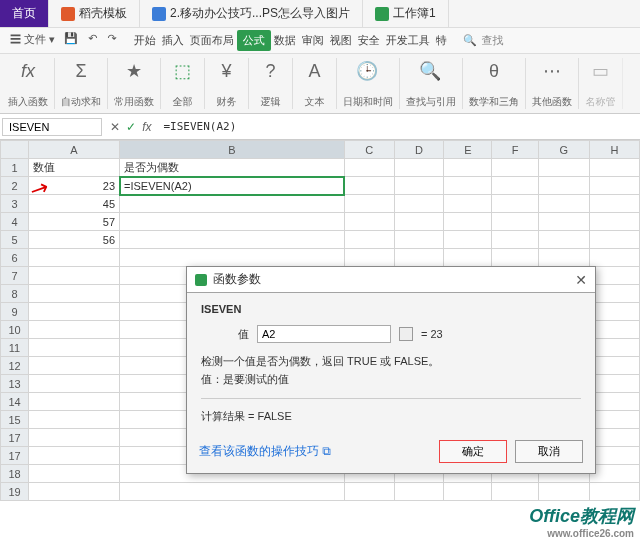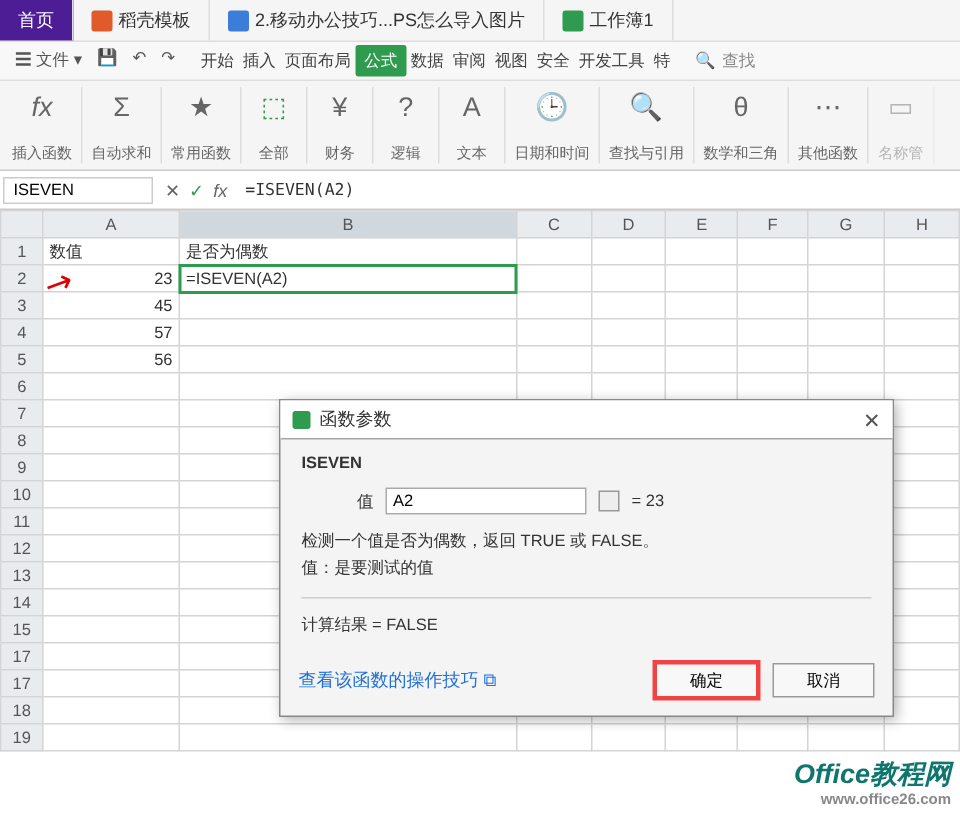--- a/index.html
+++ b/index.html
@@ -44,21 +44,21 @@
 .argrow .lbl{width:48px;text-align:right}
 .argrow input{width:134px;border:1px solid #aaa;padding:2px 4px;font-size:11px}
 .argrow .ref{width:14px;height:14px;border:1px solid #999;background:#eee}
 .eqv{color:#333}
 .res{margin-left:222px;margin-top:4px}
 .desc{margin-top:10px;line-height:1.6}
 .hr{border-top:1px solid #ccc;margin:10px 0}
 .dlg-foot{display:flex;align-items:center;padding:6px 12px 10px}
 .link{color:#1e6fd9;cursor:pointer}
 .dbtn{margin-left:8px;padding:3px 22px;border:1px solid #999;background:#f8f8f8;font-size:11px;cursor:pointer}
-.dbtn.primary{border:3px solid #ef4444}
+.dbtn.primary{border:1px solid #ef4444}
 .watermark{position:absolute;right:6px;bottom:6px;font-size:18px;font-weight:bold;font-style:italic}
 .watermark .o{color:#0f766e}
 .watermark .b{color:#0f766e}
 .watermark .g{color:#888;font-size:10px;display:block;font-style:normal;font-weight:bold;text-align:right}
 .corner{width:28px}
 </style>
 </head>
 <body>
 
 <div class="tabs">

